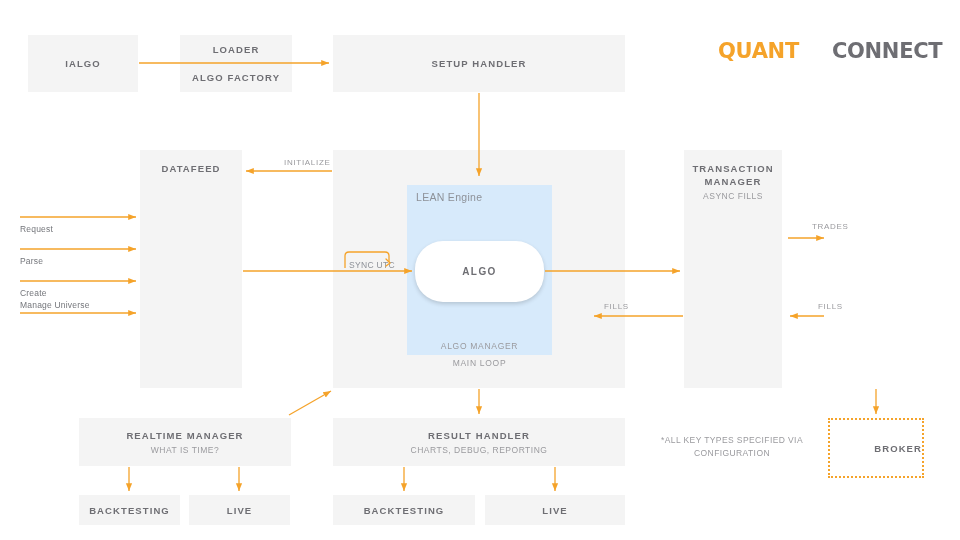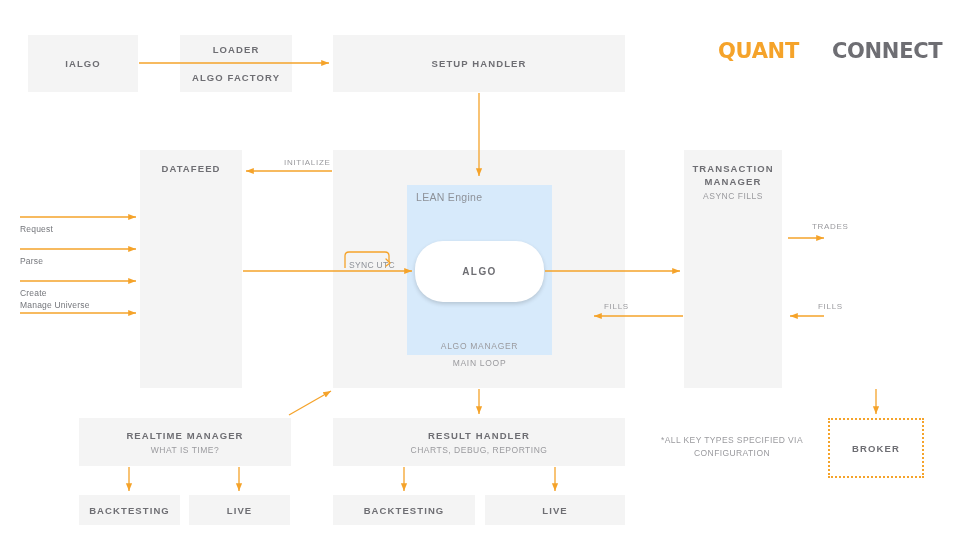--- a/index.html
+++ b/index.html
@@ -101,21 +101,21 @@
     width: 170px;
     text-transform: uppercase;
   }
   .broker-box {
     position: absolute;
     border: 2px dotted #f5a32a;
     background: #ffffff;
     box-sizing: border-box;
     display: flex;
     align-items: center;
-    justify-content: center;
+    justify-content: flex-end;
   }
   svg.overlay {
     position: absolute;
     left: 0; top: 0;
     width: 960px; height: 540px;
     pointer-events: none;
   }
   .logo {
     position: absolute;
     display: flex;

